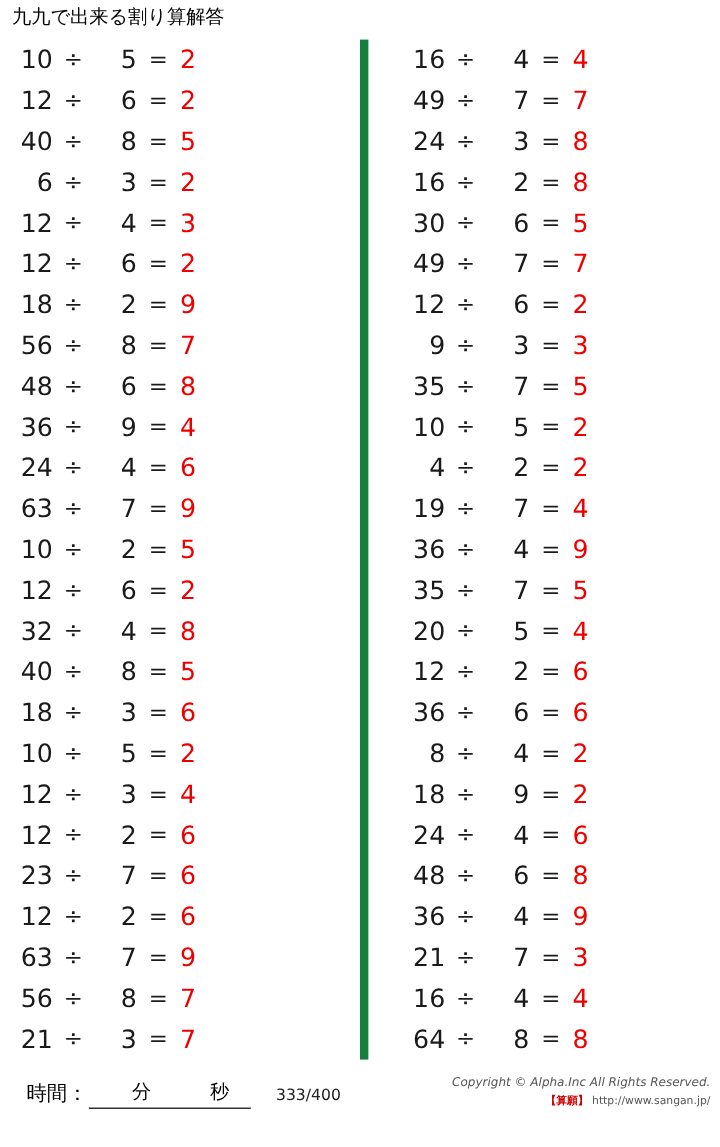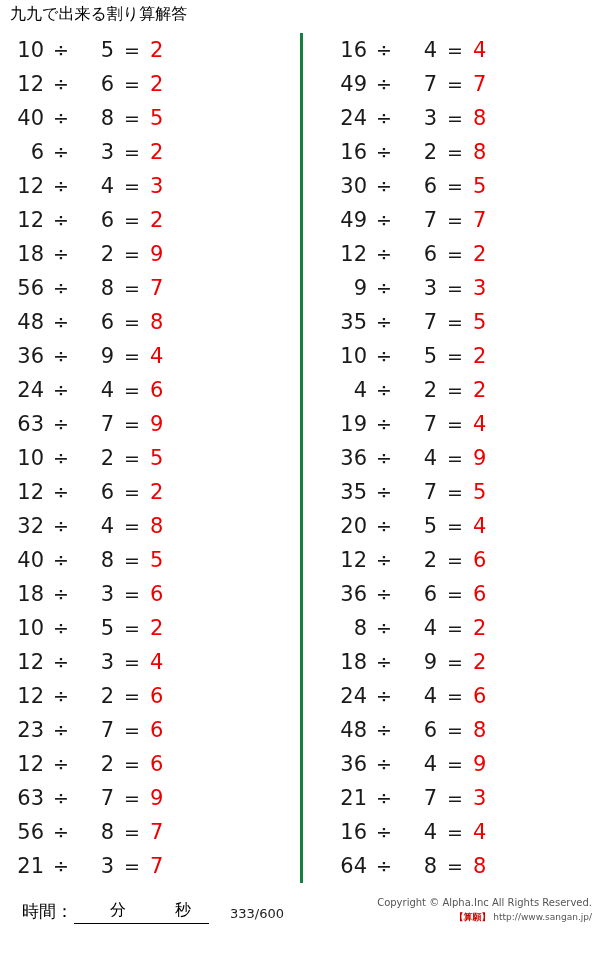--- a/index.html
+++ b/index.html
@@ -44,21 +44,21 @@
     width: 300px;
     display: flex;
     flex-direction: column;
     box-sizing: border-box;
   }
   .col.left {
     padding-left: 8px;
   }
   .col.right {
     padding-left: 28px;
-    border-left: 3px solid #15803d;
+    border-left: 7px solid #15803d;
   }
   .row {
     height: 35.5px;
     display: flex;
     flex-direction: row;
     align-items: center;
     font-size: 21px;
     font-family: "DejaVu Sans", sans-serif;
     font-weight: 400;
     color: #1a1a1a;
@@ -133,20 +133,21 @@
   }
   .copyright {
     position: absolute;
     right: 8px;
     top: 2px;
     font-size: 10px;
     font-family: "DejaVu Sans", sans-serif;
     color: #555;
     text-align: right;
     white-space: nowrap;
+    font-style: italic;
   }
   .site {
     position: absolute;
     right: 8px;
     top: 16px;
     font-size: 9px;
     font-family: "DejaVu Sans", sans-serif;
     color: #555;
     text-align: left;
     white-space: nowrap;
@@ -518,18 +519,18 @@
           <span class="ans">8</span>
         </div>
       </div>
   </div>
 
   <div class="footer">
     <span class="time-label">時間：</span>
     <span class="fun-label">分</span>
     <span class="byou-label">秒</span>
     <span class="time-rule"></span>
-    <span class="counter">333/600</span>
+    <span class="counter">333/400</span>
     <span class="copyright">Copyright © Alpha.Inc All Rights Reserved.</span>
     <span class="site"><span class="mark">【算願】</span> <span>http://www.sangan.jp/</span></span>
   </div>
 
 </div>
 
 </body></html>

